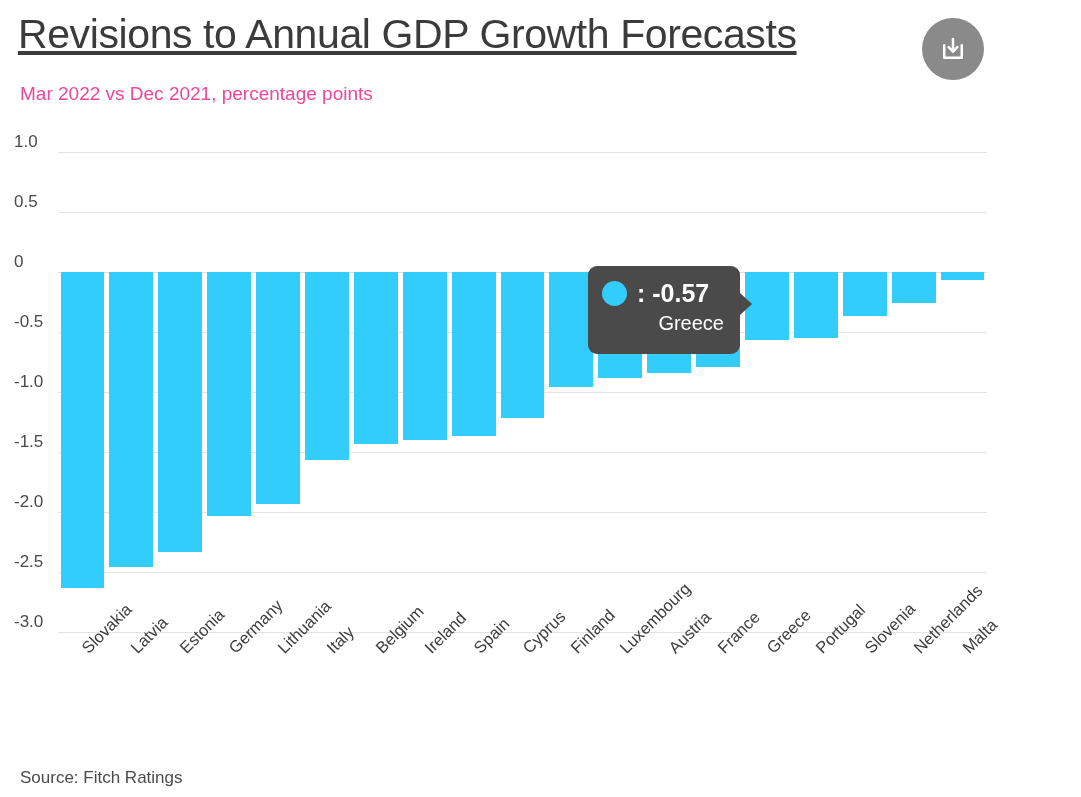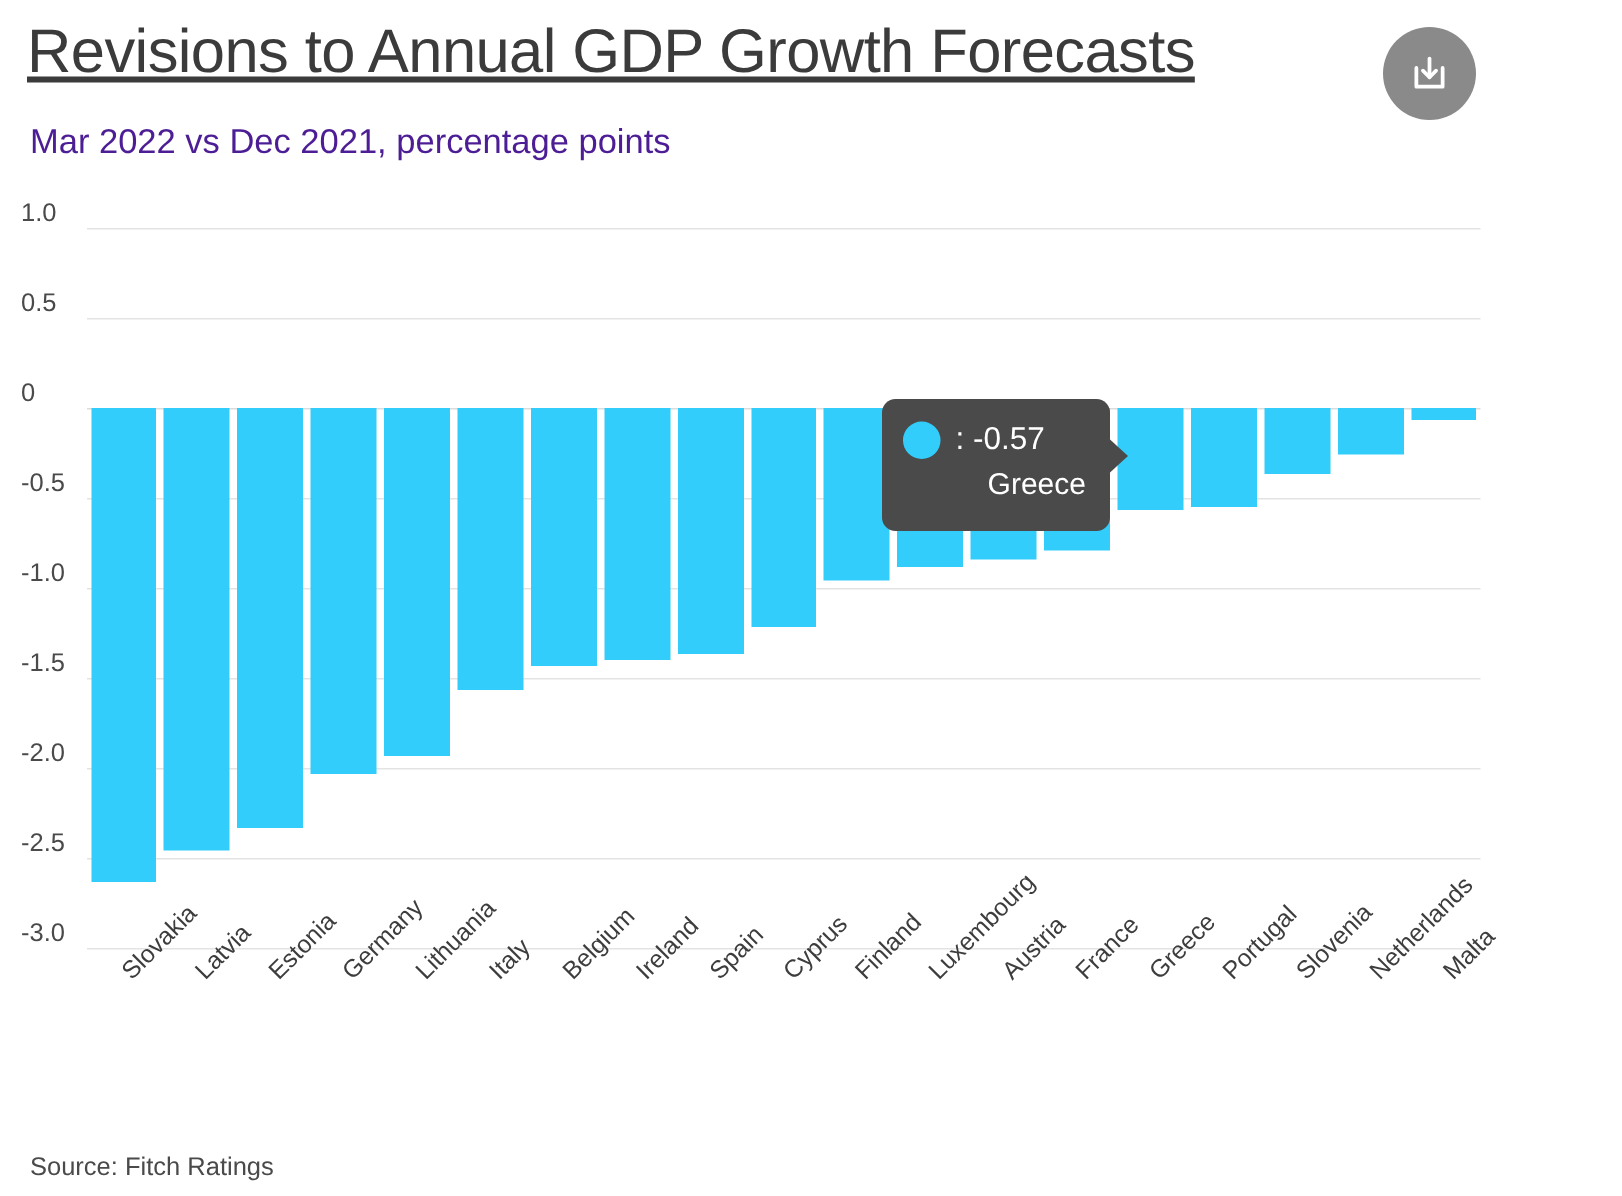--- a/index.html
+++ b/index.html
@@ -21,23 +21,23 @@
     position:absolute;left:18px;top:6px;
     font-size:41px;line-height:56px;
     font-weight:400;
     color:#3b3b3b;
     letter-spacing:-0.4px;
     white-space:nowrap;
     text-decoration:underline;
   }
   #chart-subtitle{
     position:absolute;left:20px;top:80px;
-    font-size:23px;line-height:28px;
+    font-size:19px;line-height:28px;
     font-weight:400;
-    color:#4c1d95;
+    color:#ec4899;
     white-space:nowrap;
   }
   #download-button{
     position:absolute;left:922px;top:18px;
     width:62px;height:62px;border-radius:50%;
     background:#8a8a8a;
     display:flex;align-items:center;justify-content:center;
     cursor:pointer;
     border:none;
     padding:0;
@@ -105,22 +105,22 @@
     display:flex;align-items:center;
     height:26px;
   }
   #tooltip-swatch{
     width:25px;height:25px;border-radius:50%;
     background:#33cdfb;
     flex:0 0 auto;
     margin-right:10px;
   }
   #tooltip-value{
-    font-size:21px;
-    font-weight:normal;
+    font-size:25px;
+    font-weight:bold;
     color:#ffffff;
     white-space:nowrap;
   }
   #tooltip-name{
     text-align:right;
     font-size:20px;
     margin-top:6px;
     padding-right:2px;
     color:#ffffff;
     white-space:nowrap;

